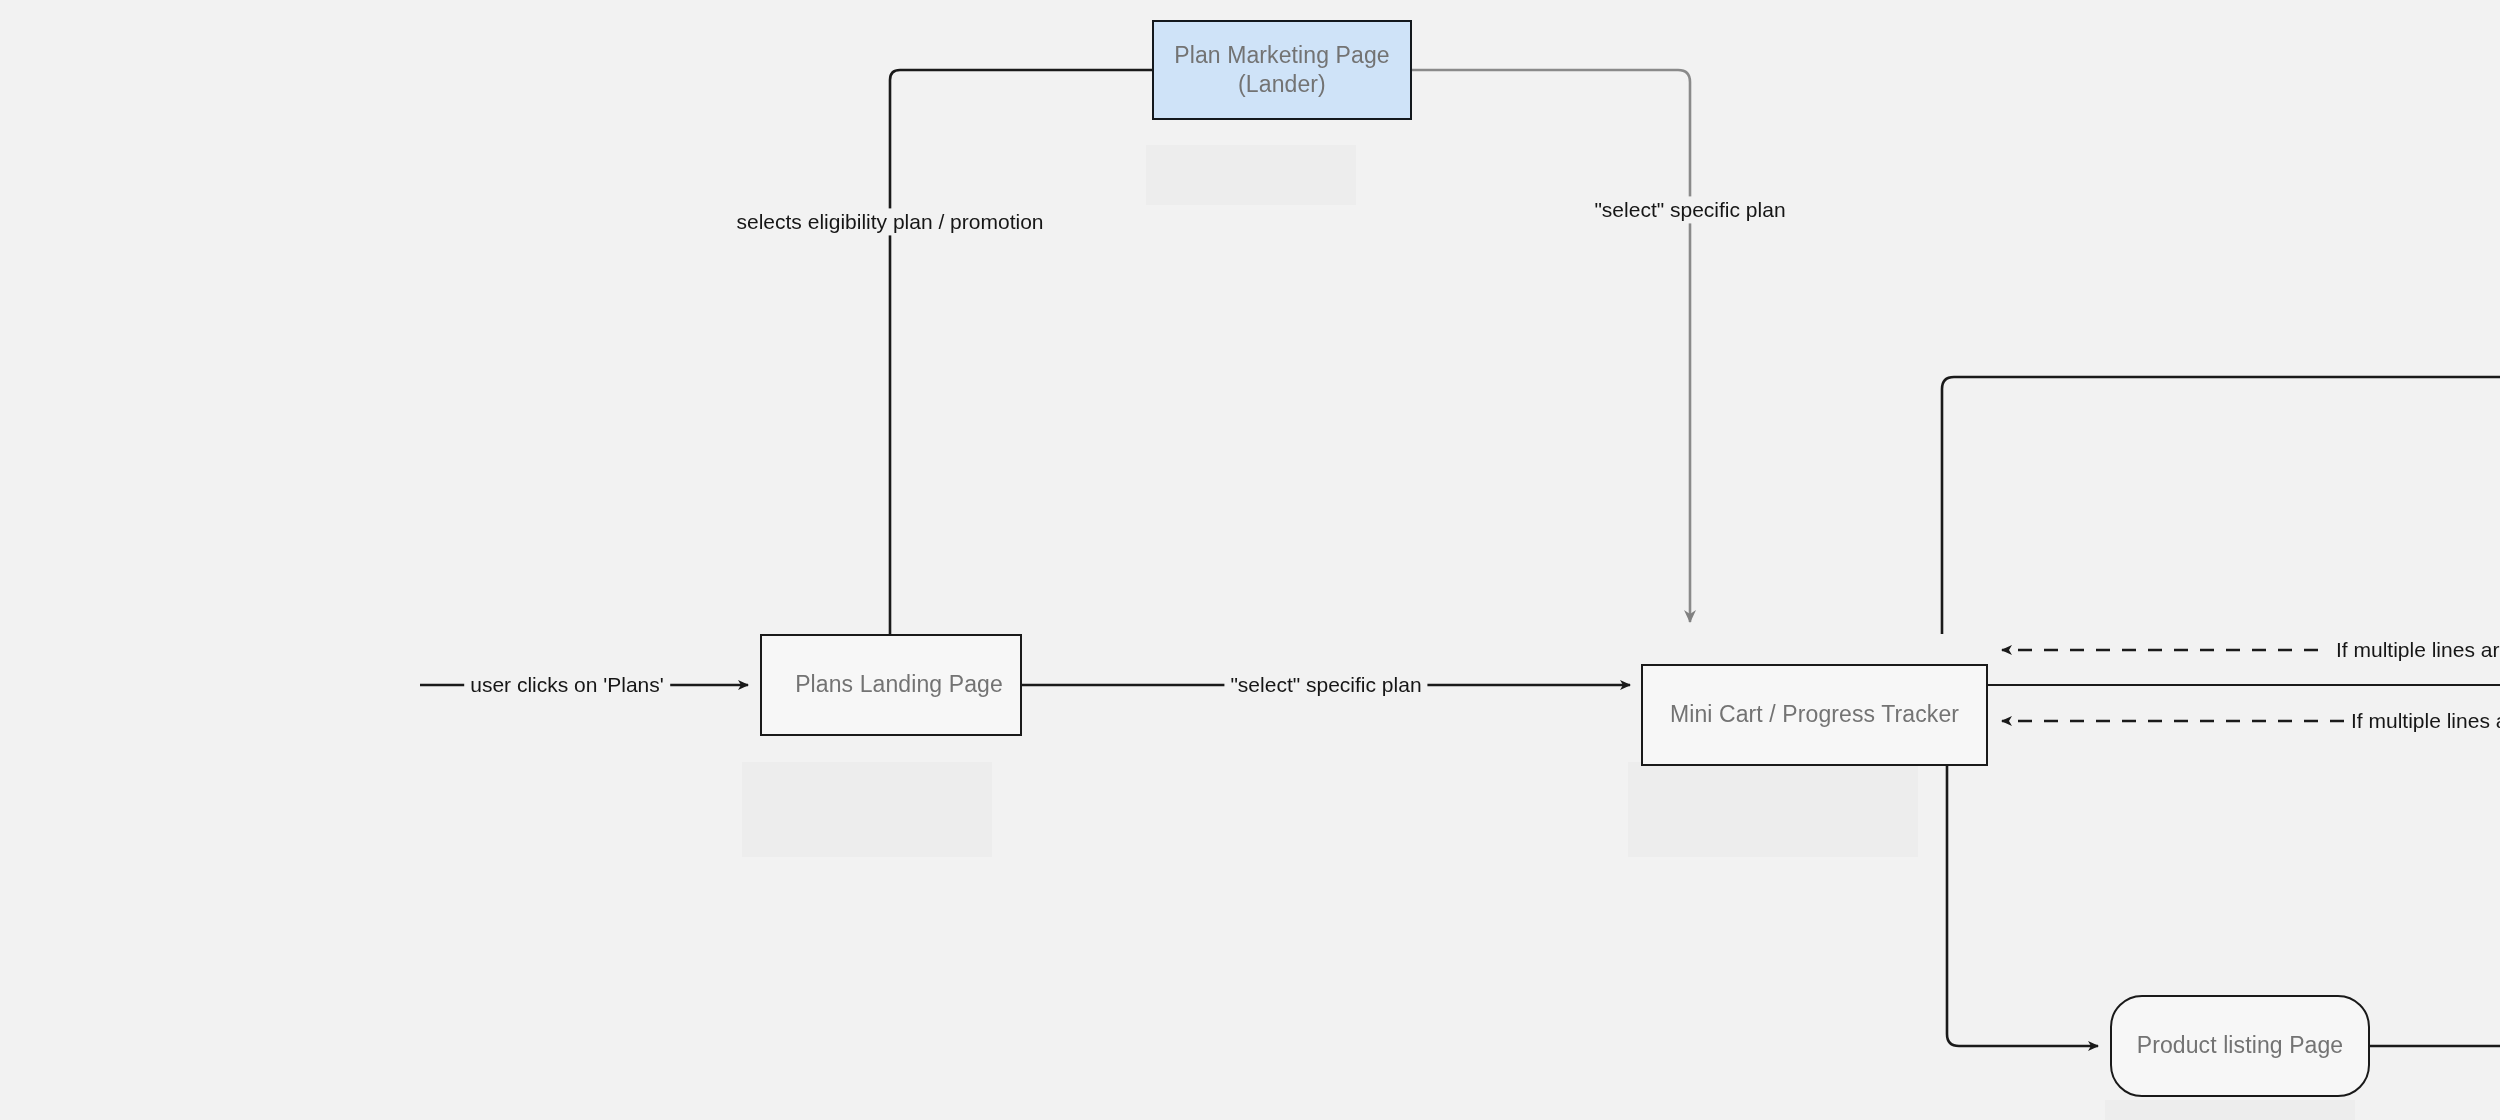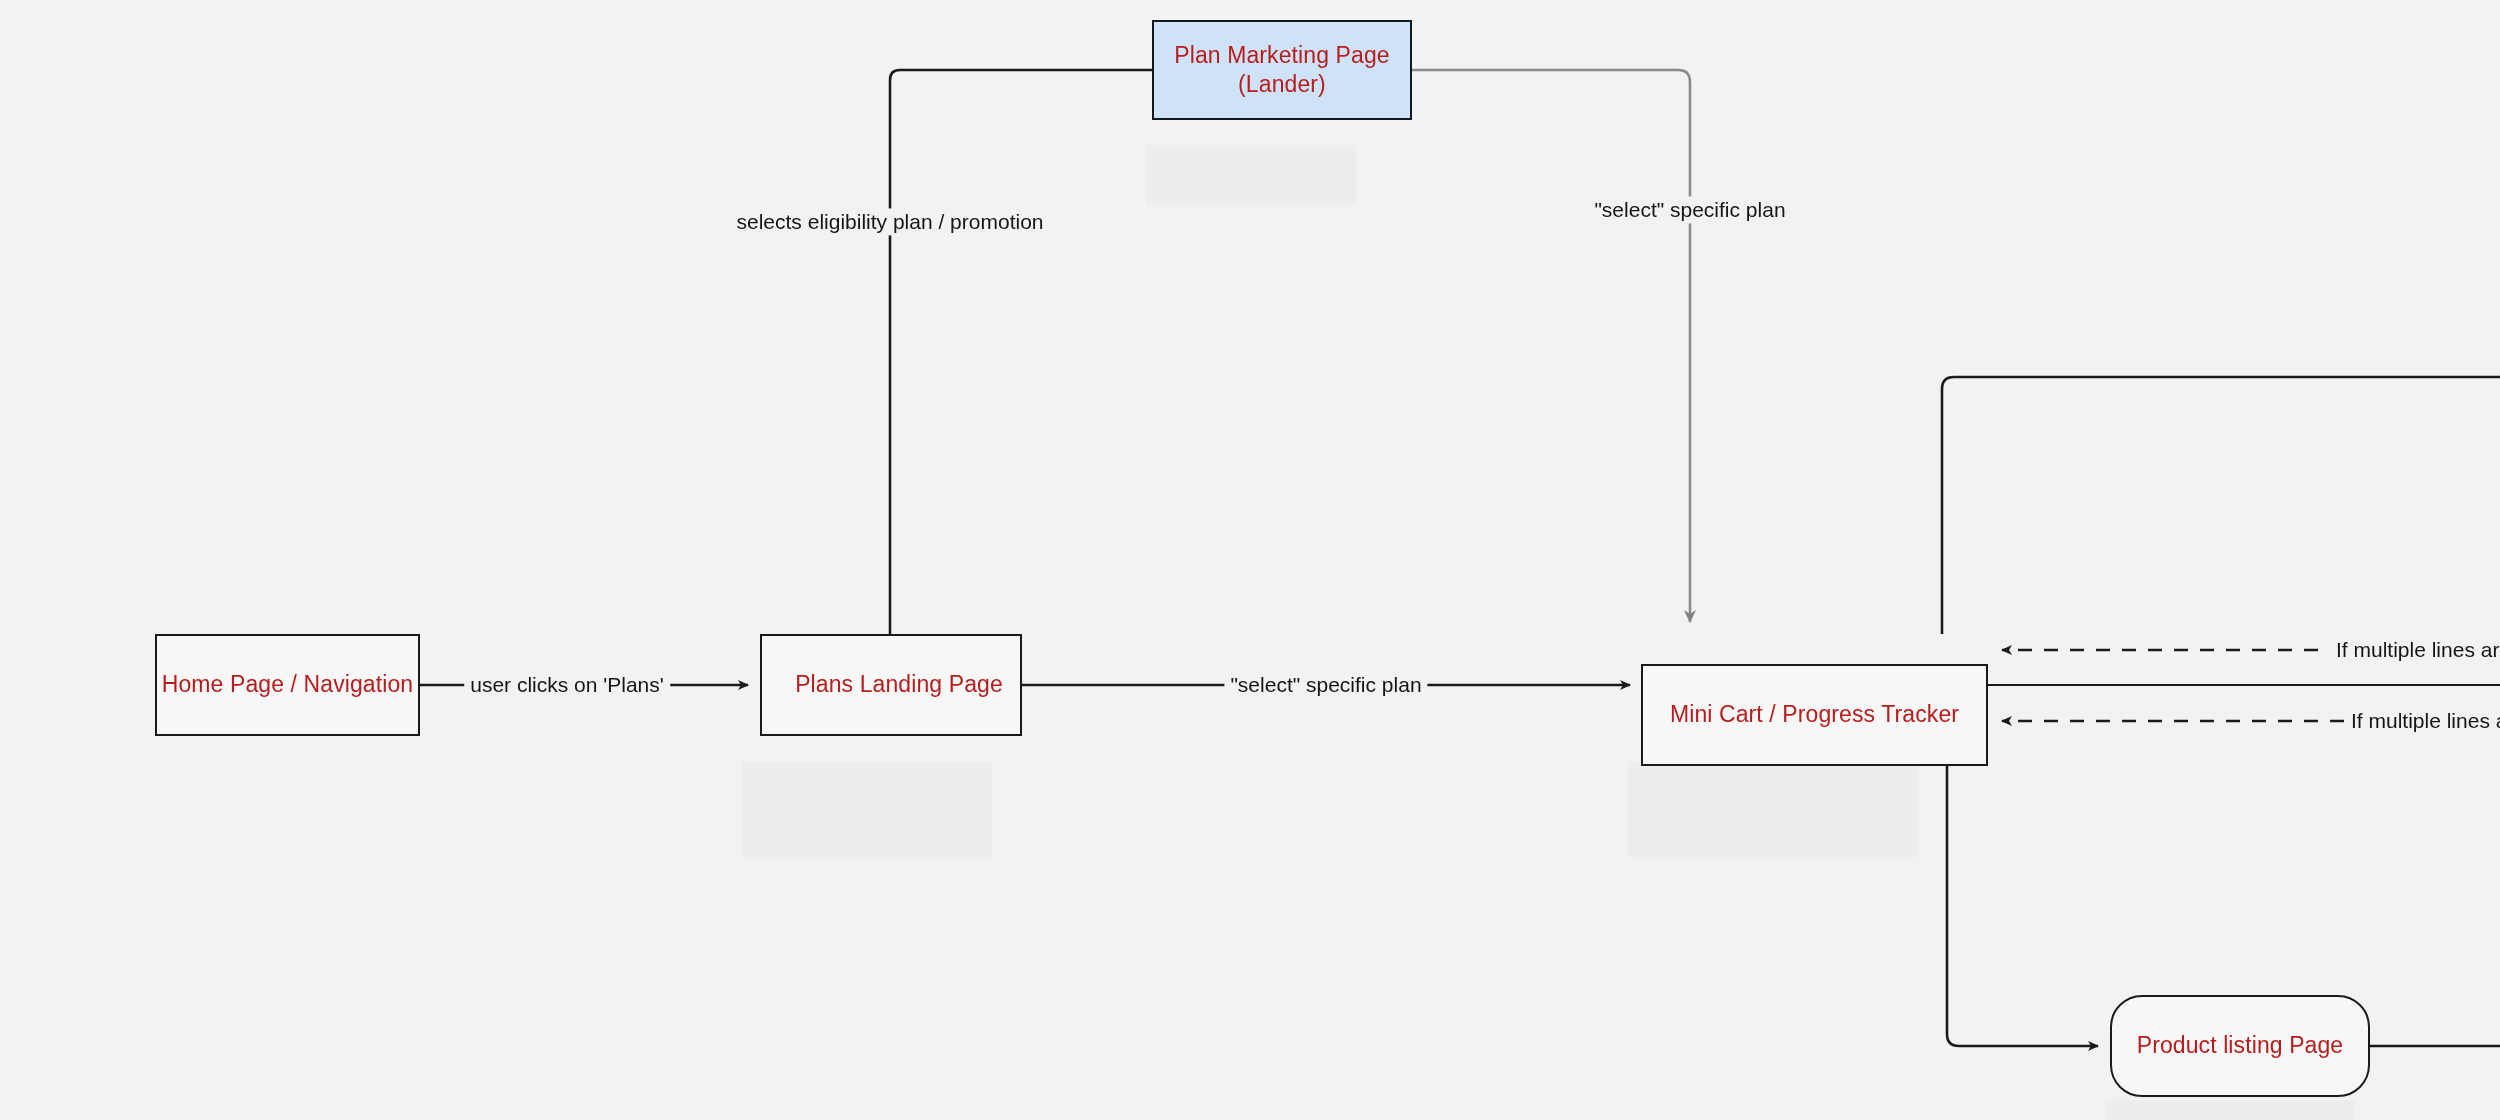--- a/index.html
+++ b/index.html
@@ -24,21 +24,21 @@
   }
   .node {
     position: absolute;
     box-sizing: border-box;
     border: 2px solid #1a1a1a;
     background: #f7f7f7;
     display: flex;
     align-items: center;
     justify-content: center;
     text-align: center;
-    color: #b91c1c;
+    color: #737373;
     font-size: 23px;
     line-height: 1.28;
     letter-spacing: 0.1px;
     z-index: 3;
   }
   .node.accent {
     background: #cfe3f8;
     border-color: #13181d;
   }
   .node-shadow {
@@ -108,23 +108,20 @@
   <div class="node-shadow" style="left:1628px; top:762px; width:290px; height:95px;"></div>
   <div class="node-shadow" style="left:2105px; top:1100px; width:250px; height:40px;"></div>
 
   <div class="node accent" style="left:1152px; top:20px; width:260px; height:100px;">
     <div>
       <span>Plan Marketing Page</span><br>
       <span>(Lander)</span>
     </div>
   </div>
 
-  <div class="node" style="left:155px; top:634px; width:265px; height:102px;">
-    <span>Home Page / Navigation</span>
-  </div>
 
   <div class="node" style="left:760px; top:634px; width:262px; height:102px;padding-left:16px;">
     <span>Plans Landing Page</span>
   </div>
 
   <div class="node" style="left:1641px; top:664px; width:347px; height:102px;">
     <span>Mini Cart / Progress Tracker</span>
   </div>
 
   <div class="node" style="left:2110px; top:995px; width:260px; height:102px;border-radius:32px;">

